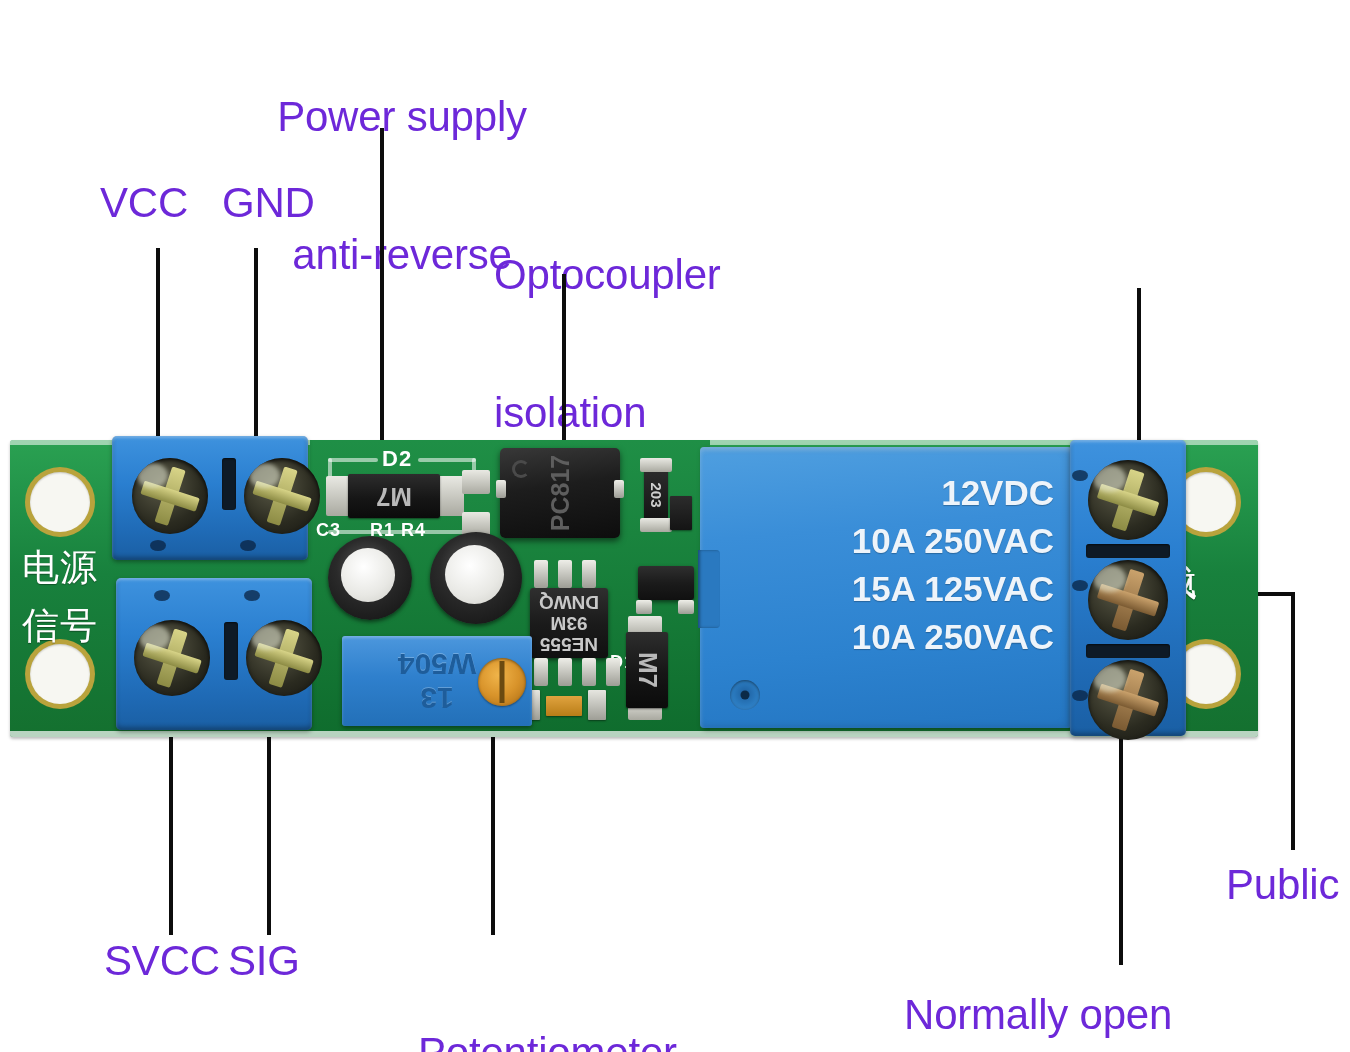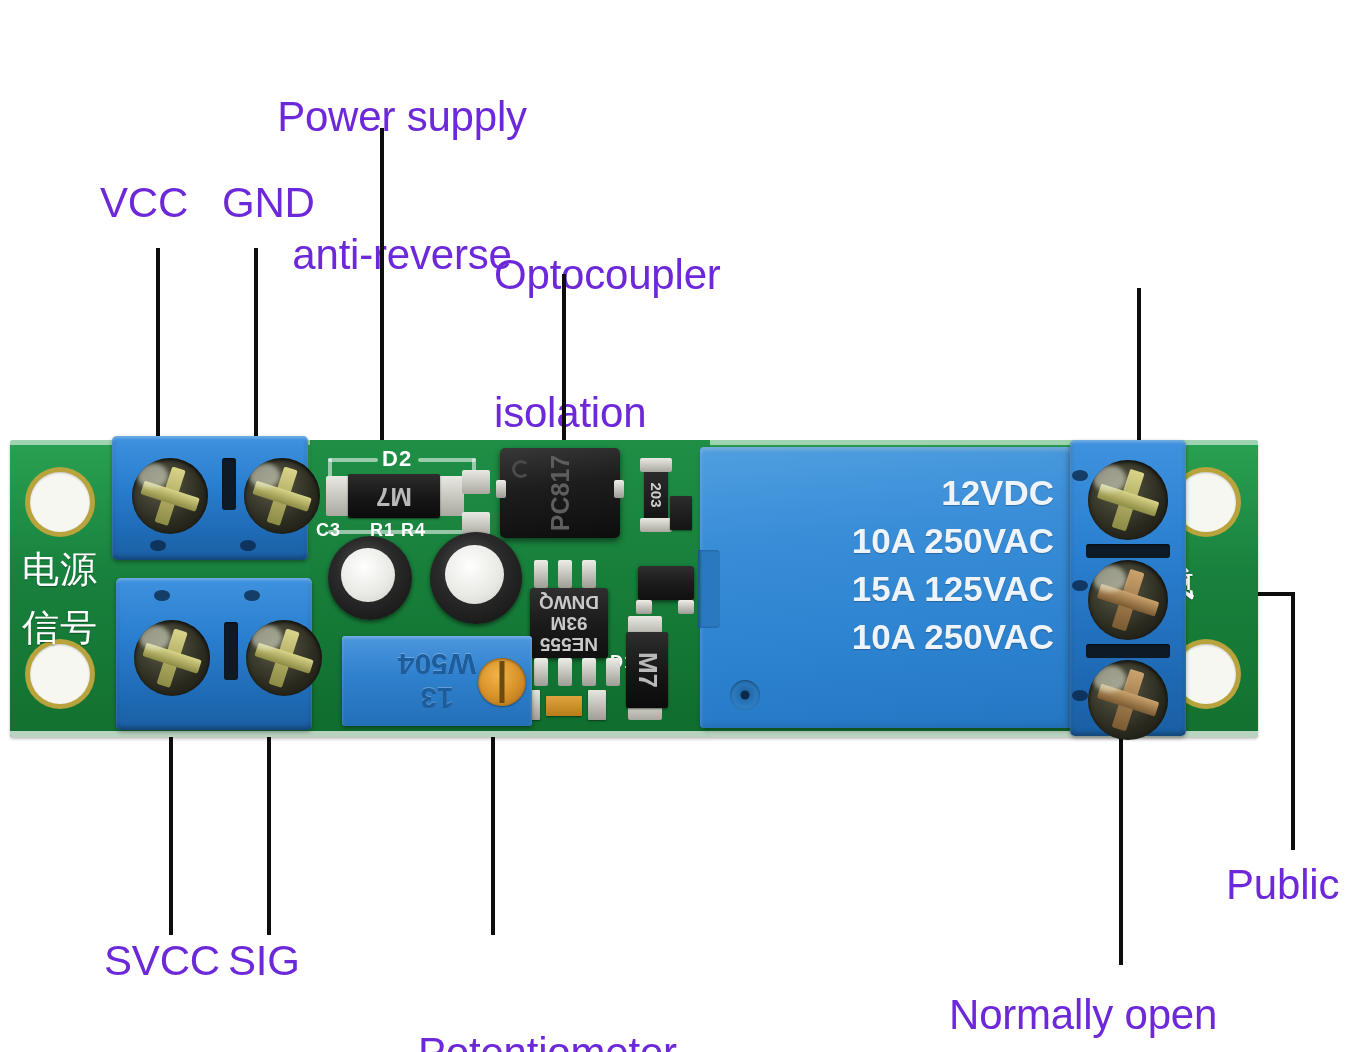--- a/index.html
+++ b/index.html
@@ -71,21 +71,21 @@
     border-radius: 50%;
     background: #f7f7f2;
     box-shadow: 0 0 0 5px #b9a33c, inset 0 1px 2px rgba(0,0,0,.2);
   }
 
   .cn-text {
     position: absolute;
     color: #ffffff;
     font-size: 37px;
     line-height: 40px;
-    font-family: Liberation Sans, sans-serif;
+    font-family: Liberation Mono, monospace;
     text-shadow: 0 1px 1px rgba(0,0,0,.35);
     letter-spacing: 1px;
   }
   .cn-text.vert {
     writing-mode: vertical-rl;
     letter-spacing: 2px;
   }
 
   
   .term {
@@ -342,21 +342,21 @@
   <div class="lead-v" style="left:1291px; top:592px; height:258px;"></div>
 
   <div class="label" style="left:104px; top:938px;">SVCC</div>
   <div class="label" style="left:228px; top:938px;">SIG</div>
 
   <div class="label" style="left:418px; top:938px; width:360px;">
     <div>Potentiometer</div>
     
   </div>
 
-  <div class="label" style="left:904px; top:992px;margin-left:45px;">Normally open</div>
+  <div class="label" style="left:904px; top:992px;">Normally open</div>
 
   <div class="label" style="left:1226px; top:862px;">Public</div>
 
   <div id="board">
 
     <div class="mount-hole" style="left:20px; top:32px;"></div>
     <div class="mount-hole" style="left:20px; top:204px;"></div>
 
     <div class="mount-hole" style="right:22px; top:32px;"></div>
     <div class="mount-hole" style="right:22px; top:204px;"></div>

